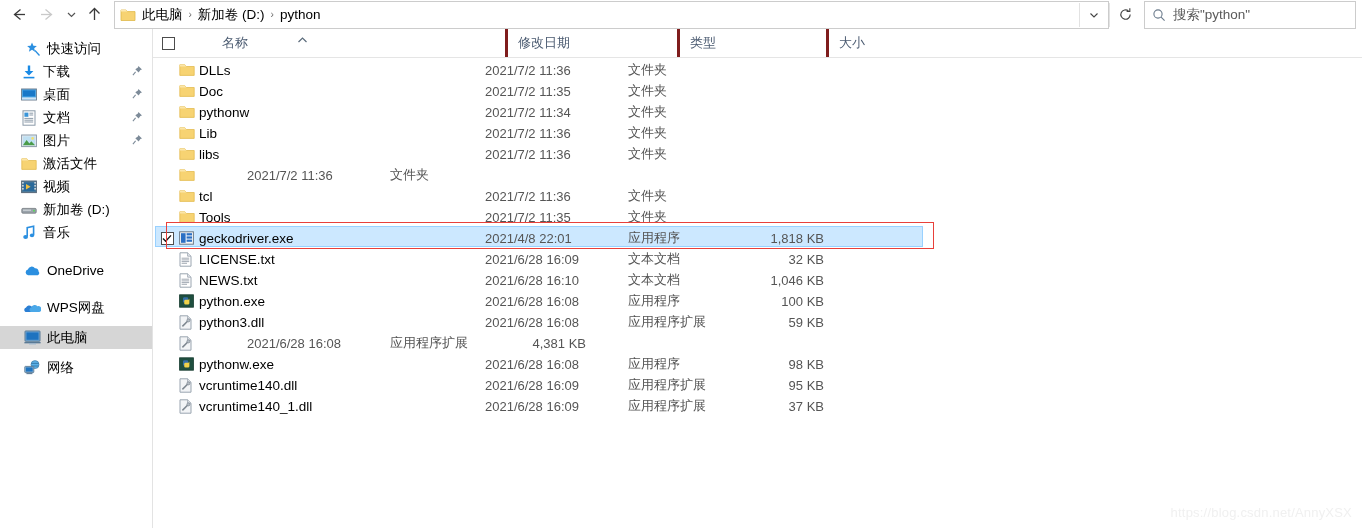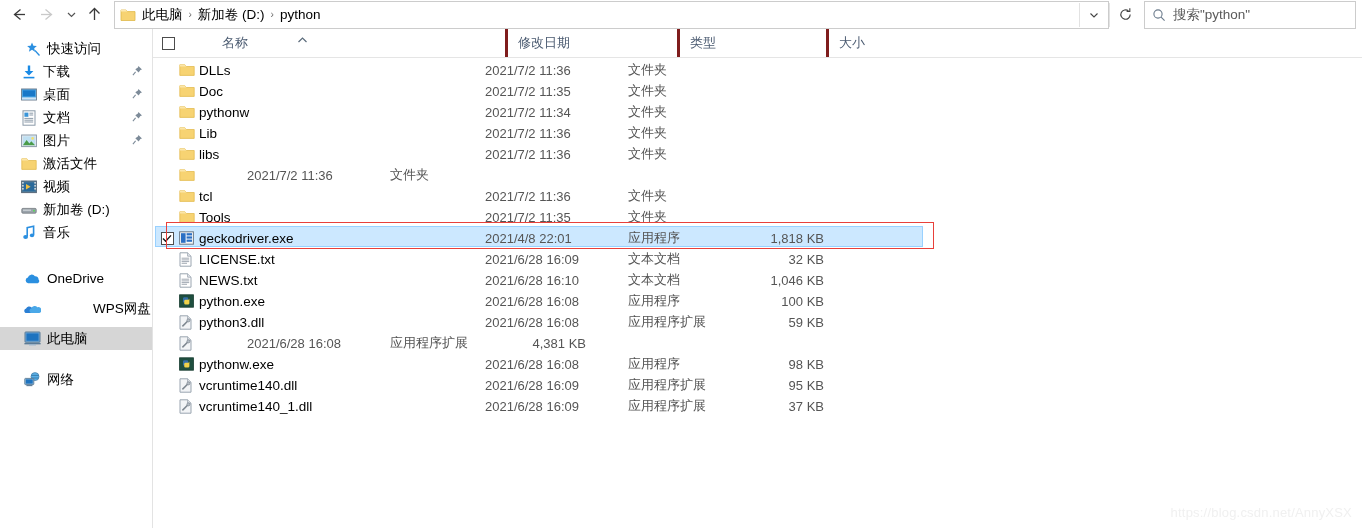--- a/index.html
+++ b/index.html
@@ -443,49 +443,49 @@
       <div class="nav-item indent">
         <span class="nav-ico">
           <svg width="14" height="16" viewBox="0 0 14 16">
             <path d="M5.2 11.6 V2.6 L11.6 1.2 V10" fill="none" stroke="#2b8fe0" stroke-width="1.6"></path>
             <ellipse cx="3.6" cy="12" rx="2.4" ry="1.9" fill="#2b8fe0"></ellipse>
             <ellipse cx="10" cy="10.4" rx="2.2" ry="1.8" fill="#2b8fe0"></ellipse>
           </svg>
         </span>
         <span class="nav-label">音乐</span>
       </div>
-      <div class="nav-item" style="margin-top: 23px;">
+      <div class="nav-item" style="margin-top: 15px;">
         <span class="nav-ico">
           <svg width="18" height="12" viewBox="0 0 18 12">
             <path d="M4.3 10.4 A3 3 0 0 1 4.1 4.5 A4.2 4.2 0 0 1 11.6 3.1 A3.3 3.3 0 0 1 15.4 6.6 A2.2 2.2 0 0 1 14.6 10.4 Z" fill="#2b8fe0"></path>
           </svg>
         </span>
         <span class="nav-label">OneDrive</span>
       </div>
-      <div class="nav-item" style="margin-top: 7px; gap: 46px;">
+      <div class="nav-item" style="margin-top: 14px;">
         <span class="nav-ico">
           <svg width="18" height="12" viewBox="0 0 18 12">
             <path d="M1.6 10.2 A2.6 2.6 0 0 1 2.2 5.4 A3.4 3.4 0 0 1 7.9 4.4 A2.7 2.7 0 0 1 10.4 10.2 Z" fill="#2b7fd4"></path>
             <path d="M7.2 10.2 A2.7 2.7 0 0 1 8 5.2 A3.6 3.6 0 0 1 14.1 4.1 A2.9 2.9 0 0 1 16.3 10.2 Z" fill="#4aa8e8"></path>
           </svg>
         </span>
         <span class="nav-label">WPS网盘</span>
       </div>
       <div class="nav-item selected" style="margin-top: 7px;">
         <span class="nav-ico">
           <svg width="17" height="15" viewBox="0 0 17 15">
             <rect x="1" y="1" width="15" height="10.2" rx="0.6" fill="#6fa8d8" stroke="#5a7a95" stroke-width="1"></rect>
             <rect x="2.4" y="2.4" width="12.2" height="7.4" fill="#1e73bf"></rect>
             <path d="M0.4 12.6 H16.6" stroke="#5a7a95" stroke-width="1.5"></path>
             <path d="M5 13.8 H12" stroke="#9ab5cc" stroke-width="1.2"></path>
           </svg>
         </span>
         <span class="nav-label">此电脑</span>
       </div>
-      <div class="nav-item" style="margin-top: 18px;">
+      <div class="nav-item" style="margin-top: 7px;">
         <span class="nav-ico">
           <svg width="17" height="15" viewBox="0 0 17 15">
             <circle cx="11" cy="4.6" r="4" fill="#5ab0e8" stroke="#4a80a8" stroke-width="0.7"></circle>
             <path d="M7.2 3.4 H14.8 M7.4 6 H14.6" stroke="#2a6a98" stroke-width="0.7" fill="none"></path>
             <rect x="0.8" y="6.4" width="9" height="6.2" rx="0.6" fill="#8fb8d8" stroke="#5a7a95" stroke-width="0.9"></rect>
             <rect x="1.9" y="7.4" width="6.8" height="4.2" fill="#1e73bf"></rect>
             <path d="M2.4 13.6 H8.4" stroke="#5a7a95" stroke-width="1.1"></path>
           </svg>
         </span>
         <span class="nav-label">网络</span>

